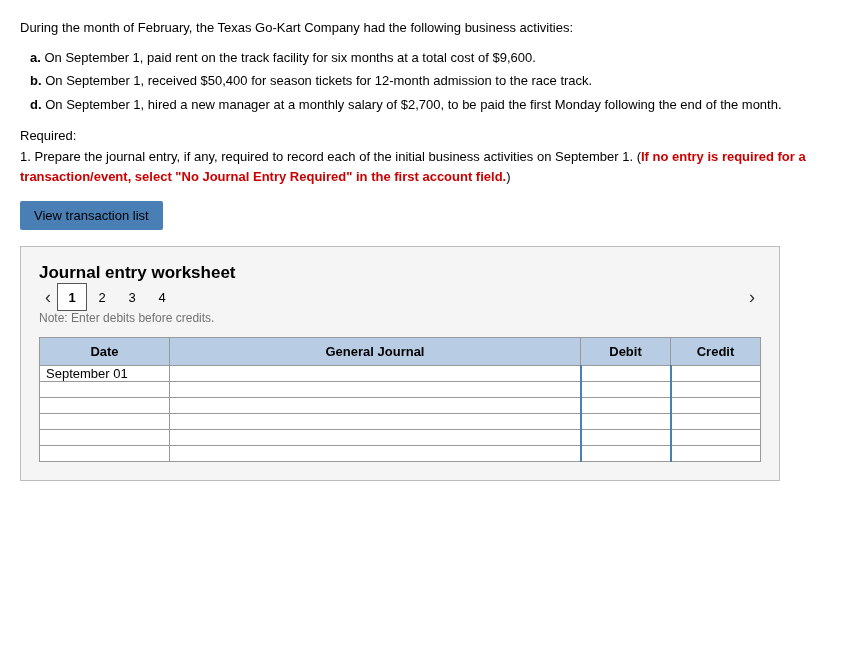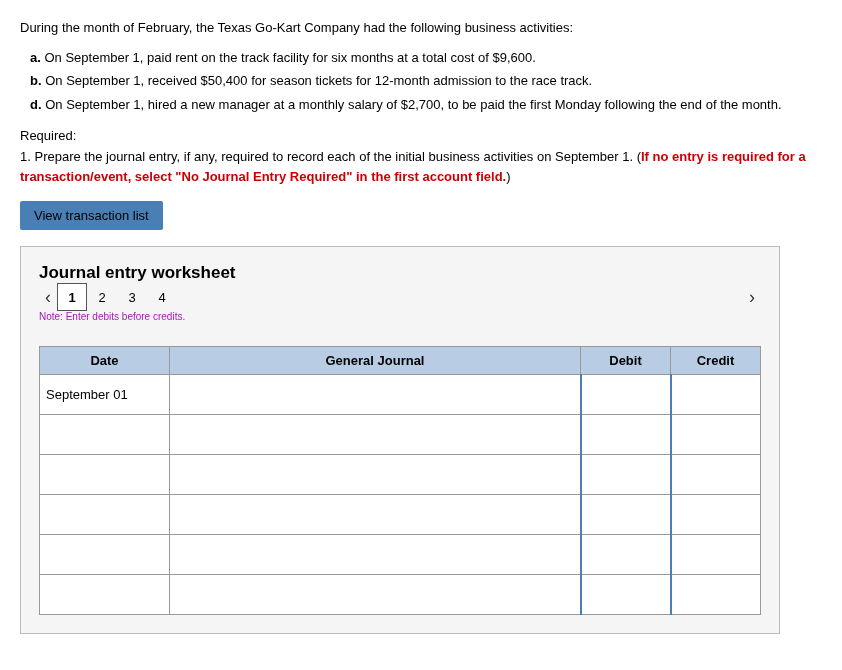--- a/index.html
+++ b/index.html
@@ -78,44 +78,44 @@
     }
     .record-desc {
       border: 1px solid #ccc;
       background: #fff;
       padding: 12px 14px;
       margin-bottom: 12px;
       line-height: 1.5;
       min-height: 70px;
     }
     .note-text {
-      color: #a21caf;
-      font-size: 10px;
-      margin-bottom: 24px;
+      color: #737373;
+      font-size: 12px;
+      margin-bottom: 12px;
     }
     .journal-table {
       width: 100%;
       border-collapse: collapse;
       padding-left: 48px;
     }
     .journal-table th {
       background: #b8cce4;
       border: 1px solid #999;
       padding: 6px 10px;
       text-align: center;
       font-weight: bold;
       font-size: 13px;
     }
     .journal-table th.date-col { width: 130px; text-align: center; }
     .journal-table th.journal-col { text-align: center; }
     .journal-table th.debit-col { width: 90px; }
     .journal-table th.credit-col { width: 90px; text-align: center; }
     .journal-table td {
       border: 1px solid #999;
-      height: 40px;
+      height: 16px;
       padding: 0 6px;
       background: #fff;
       font-size: 13px;
     }
     .journal-table td.date-cell { width: 130px; }
     .journal-table td.journal-cell { }
     .journal-table td.debit-cell { width: 90px; border-left: 2px solid #4a7fb5; }
     .journal-table td.credit-cell { width: 90px; border-left: 2px solid #4a7fb5; }
     .pagination-row {
       display: flex;

